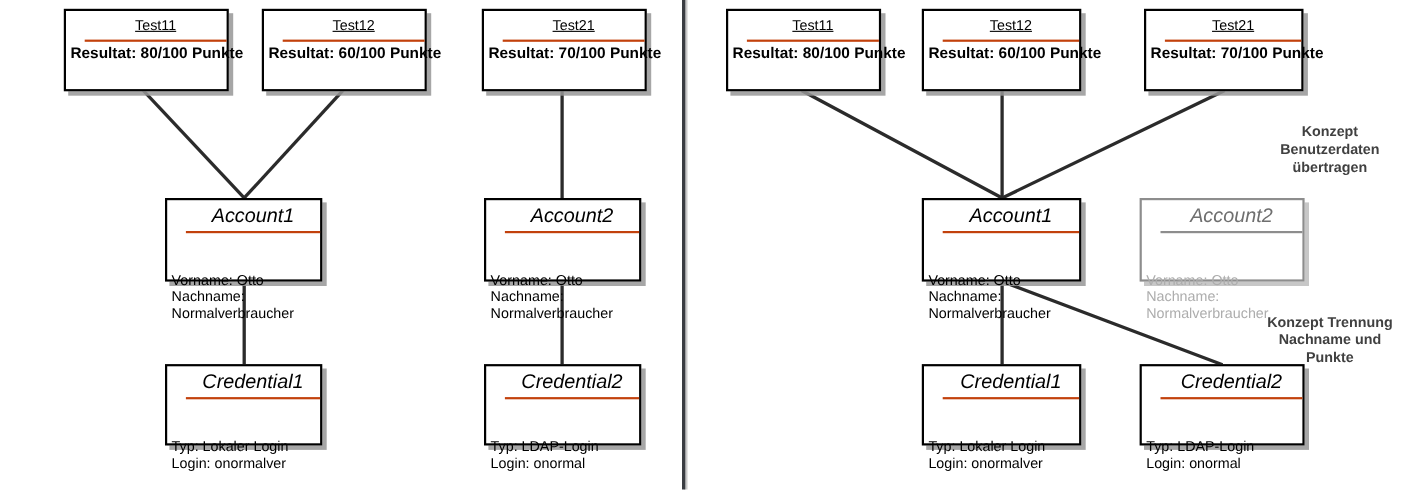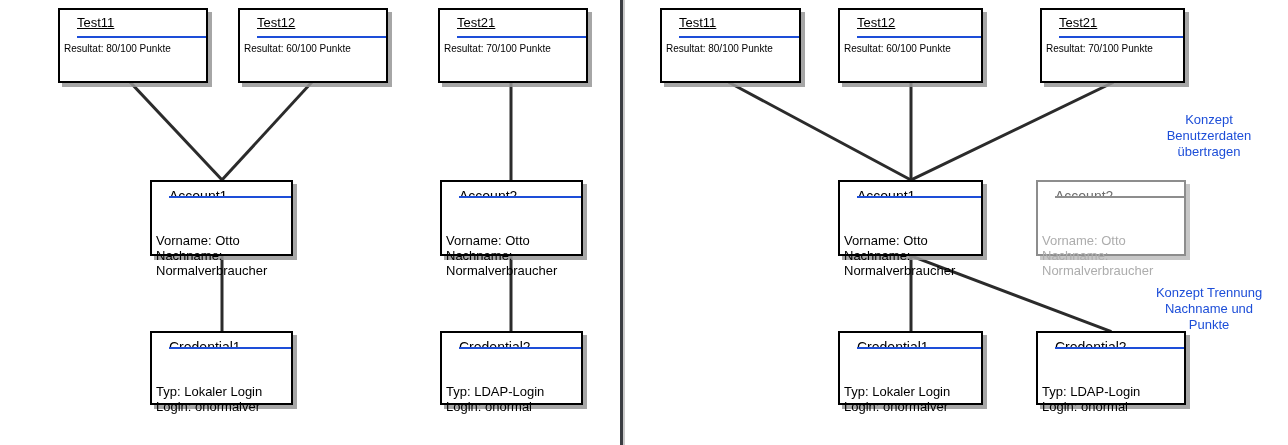--- a/index.html
+++ b/index.html
@@ -18,68 +18,69 @@
   
   .node{
     position:absolute;
     z-index:3;
     background:#ffffff;
     border:2px solid #000000;
     box-sizing:border-box;
     box-shadow:4px 4px 0 0 rgba(150,150,150,0.85);
   }
   .node .title{
-    text-align:left;
+    text-align:center;
     color:#000000;
-    border-bottom:2px solid #1d4ed8;
+    border-bottom:2px solid #c2410c;
     box-sizing:border-box;
     white-space:nowrap;
     overflow:hidden;
     margin-left:17px;
   }
   .node .body{
     padding:3px 4px 0 4px;
     color:#000000;
     line-height:15px;
     box-sizing:border-box;
   }
   .node .body div{white-space:nowrap;}
 
   
   .node.test .title{
     font-size:13px;
     line-height:26px;
     height:28px;
     text-decoration:underline;
   }
-  .node.test .body{font-size:10px;}
+  .node.test .body{font-size:14px;font-weight:bold;}
 
   
   .node.entity .title{
-    font-size:14px;
+    font-size:18px;
     line-height:28px;
-    height:16px;
+    height:30px;
     text-decoration:none;
+    font-style:italic;
   }
   .node.entity .body{font-size:13px;line-height:15px;margin-top:32px;}
 
   
   .node.ghost{
     border-color:#8d8d8d;
     box-shadow:4px 4px 0 0 rgba(185,185,185,0.8);
   }
   .node.ghost .title{color:#6f6f6f;border-bottom-color:#8d8d8d;}
   .node.ghost .body{color:#adadad;}
 
   
   .annot{
     position:absolute;
     z-index:4;
-    color:#1d4ed8;
-    font-weight:normal;
+    color:#404040;
+    font-weight:bold;
     font-size:13px;
     line-height:16px;
     text-align:center;
   }
 
   
   .divider{
     position:absolute;
     z-index:2;
     width:3px;

